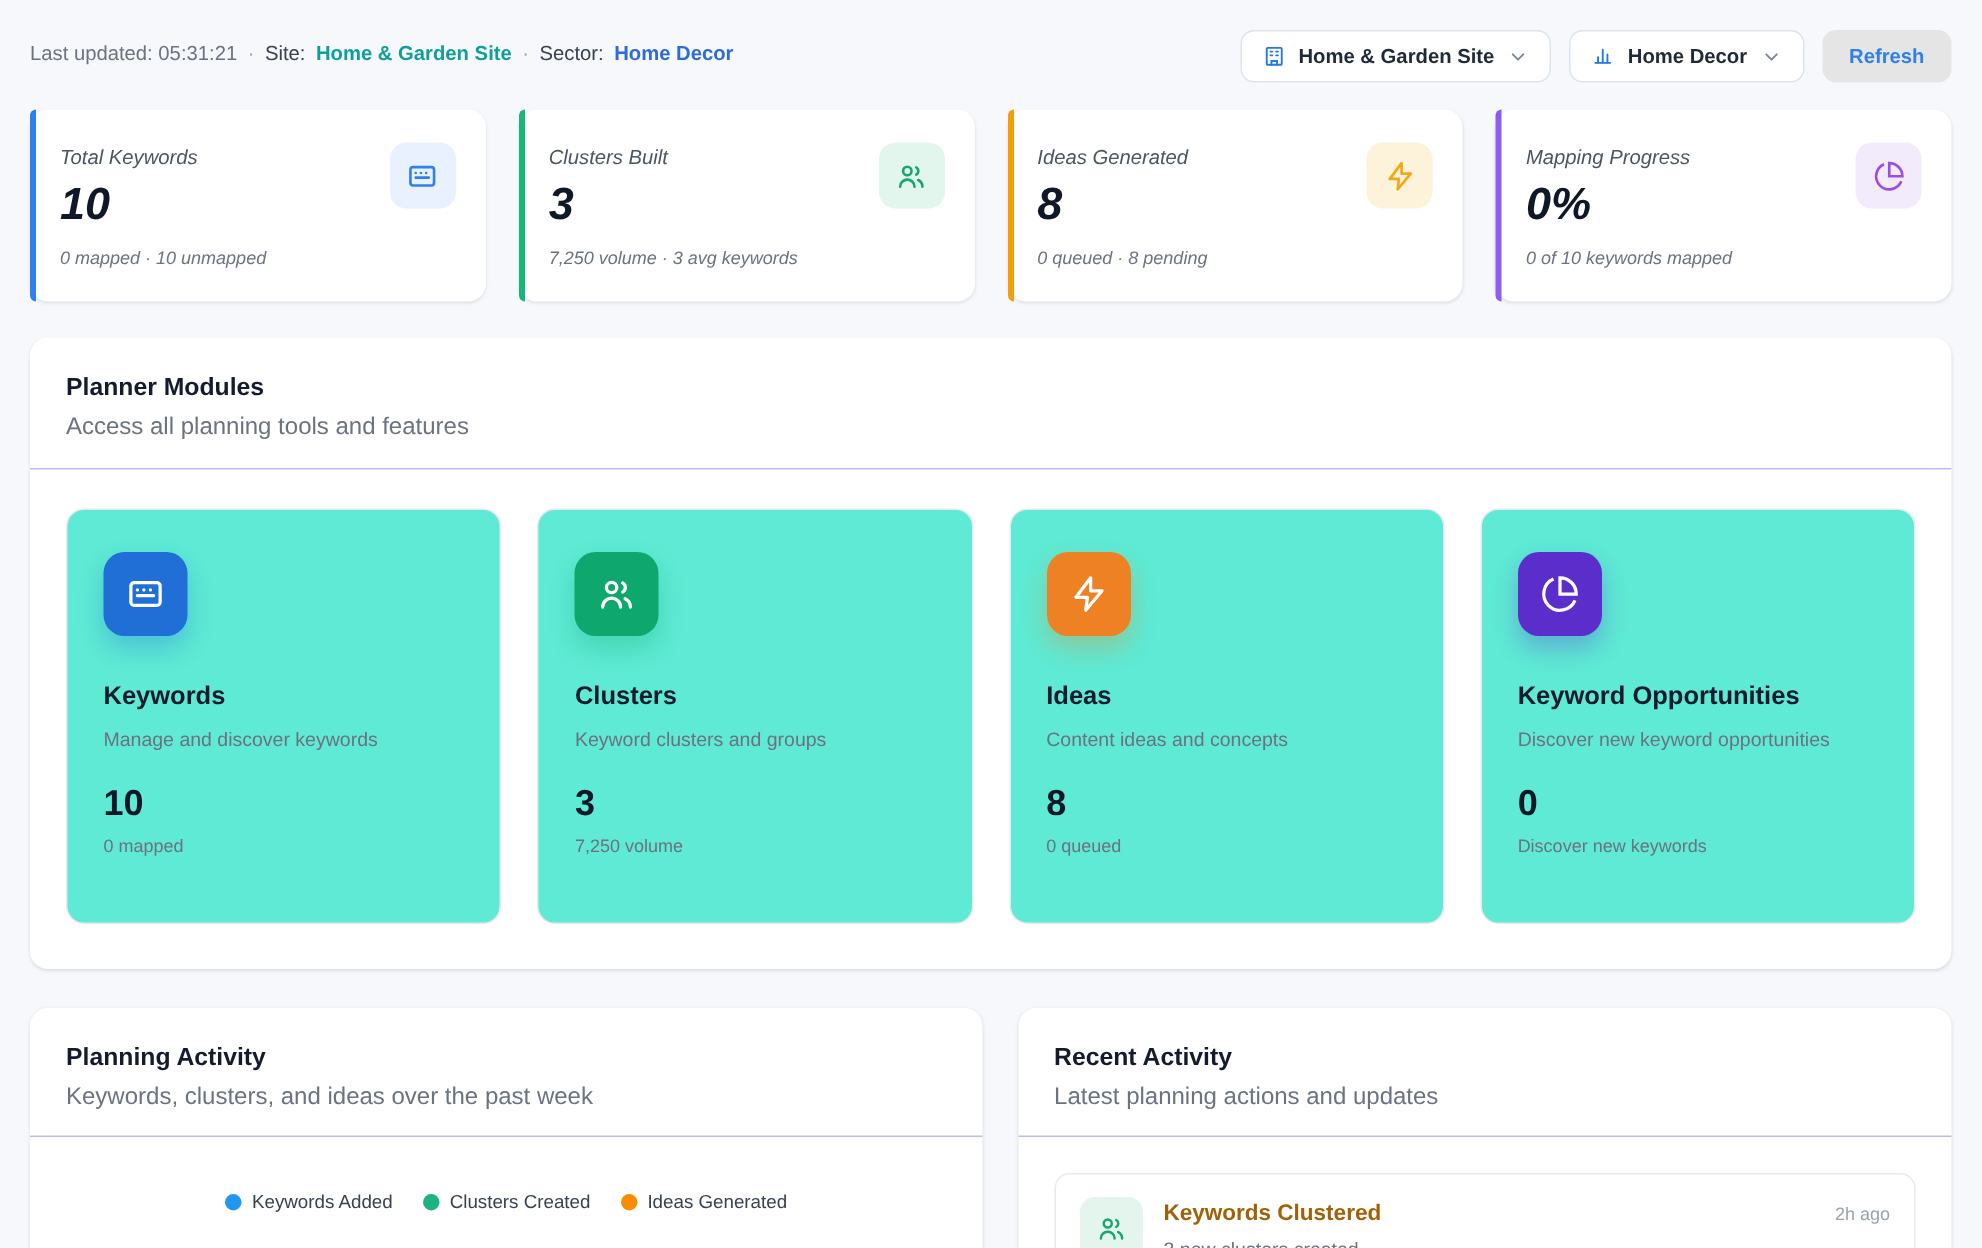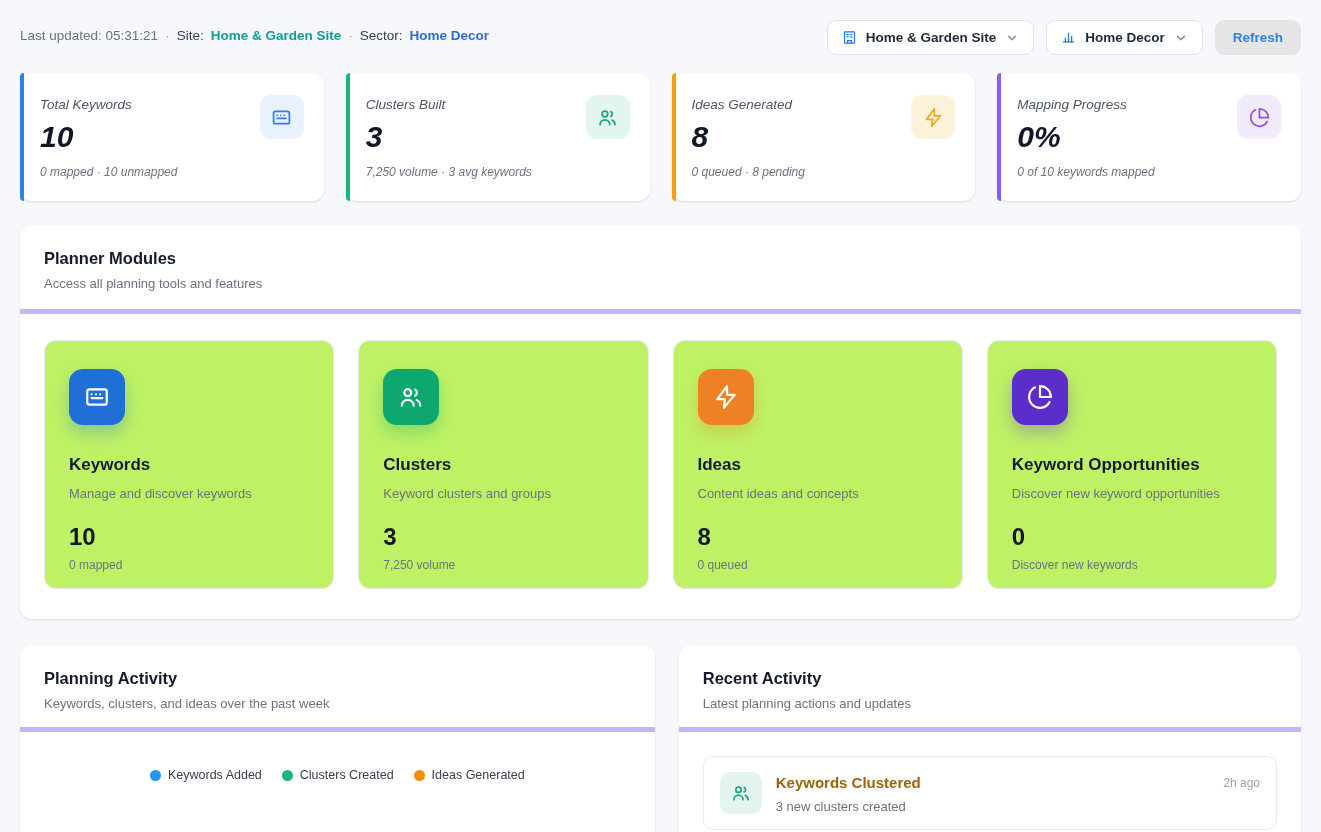--- a/index.html
+++ b/index.html
@@ -56,28 +56,28 @@
   .stat-icon.t-blue   { background: #e8f1fd; color: #2f80ed; }
   .stat-icon.t-green  { background: #e3f6ee; color: #17a673; }
   .stat-icon.t-amber  { background: #fdf3db; color: #f2a715; }
   .stat-icon.t-purple { background: #f2ebfc; color: #9b4dea; }
 
   
   .panel {
     margin-top: 24px; background: #fff; border-radius: 12px;
     box-shadow: 0 1px 2px rgba(16,24,40,.05), 0 1px 3px rgba(16,24,40,.07);
   }
-  .panel-head { padding: 24px 24px 18px 24px; border-bottom: 5px solid #c4b5fd; }
+  .panel-head { padding: 24px 24px 18px 24px; border-bottom: 1px solid #c4b5fd; }
   .panel-title { font-size: 16.5px; font-weight: 700; color: #141b2e; }
-  .panel-sub { font-size: 13px; color: #6b7280; margin-top: 8px; }
+  .panel-sub { font-size: 16px; color: #6b7280; margin-top: 8px; }
 
   .modules-grid { padding: 26px 24px 30px 24px; display: grid; grid-template-columns: repeat(4, 1fr); gap: 24px; }
   .module-card {
-    border: 1px solid #e5e8ee; border-radius: 12px; background: #bef264;
-    padding: 28px 24px 16px 24px; cursor: pointer; min-height: 238px;
+    border: 1px solid #e5e8ee; border-radius: 12px; background: #5eead4;
+    padding: 28px 24px 44px 24px; cursor: pointer; min-height: 238px;
   }
   .module-icon {
     width: 56px; height: 56px; border-radius: 14px; color: #fff;
     display: flex; align-items: center; justify-content: center;
   }
   .module-icon.m-blue   { background: #1f6fd6; box-shadow: 0 8px 16px rgba(31,111,214,.32); }
   .module-icon.m-green  { background: #0fA .disabled; }
   .module-icon.m-green  { background: #0ea86f; box-shadow: 0 8px 16px rgba(14,168,111,.32); }
   .module-icon.m-orange { background: #ee8123; box-shadow: 0 8px 16px rgba(238,129,35,.32); }
   .module-icon.m-purple { background: #5b2ecc; box-shadow: 0 8px 16px rgba(91,46,204,.32); }

